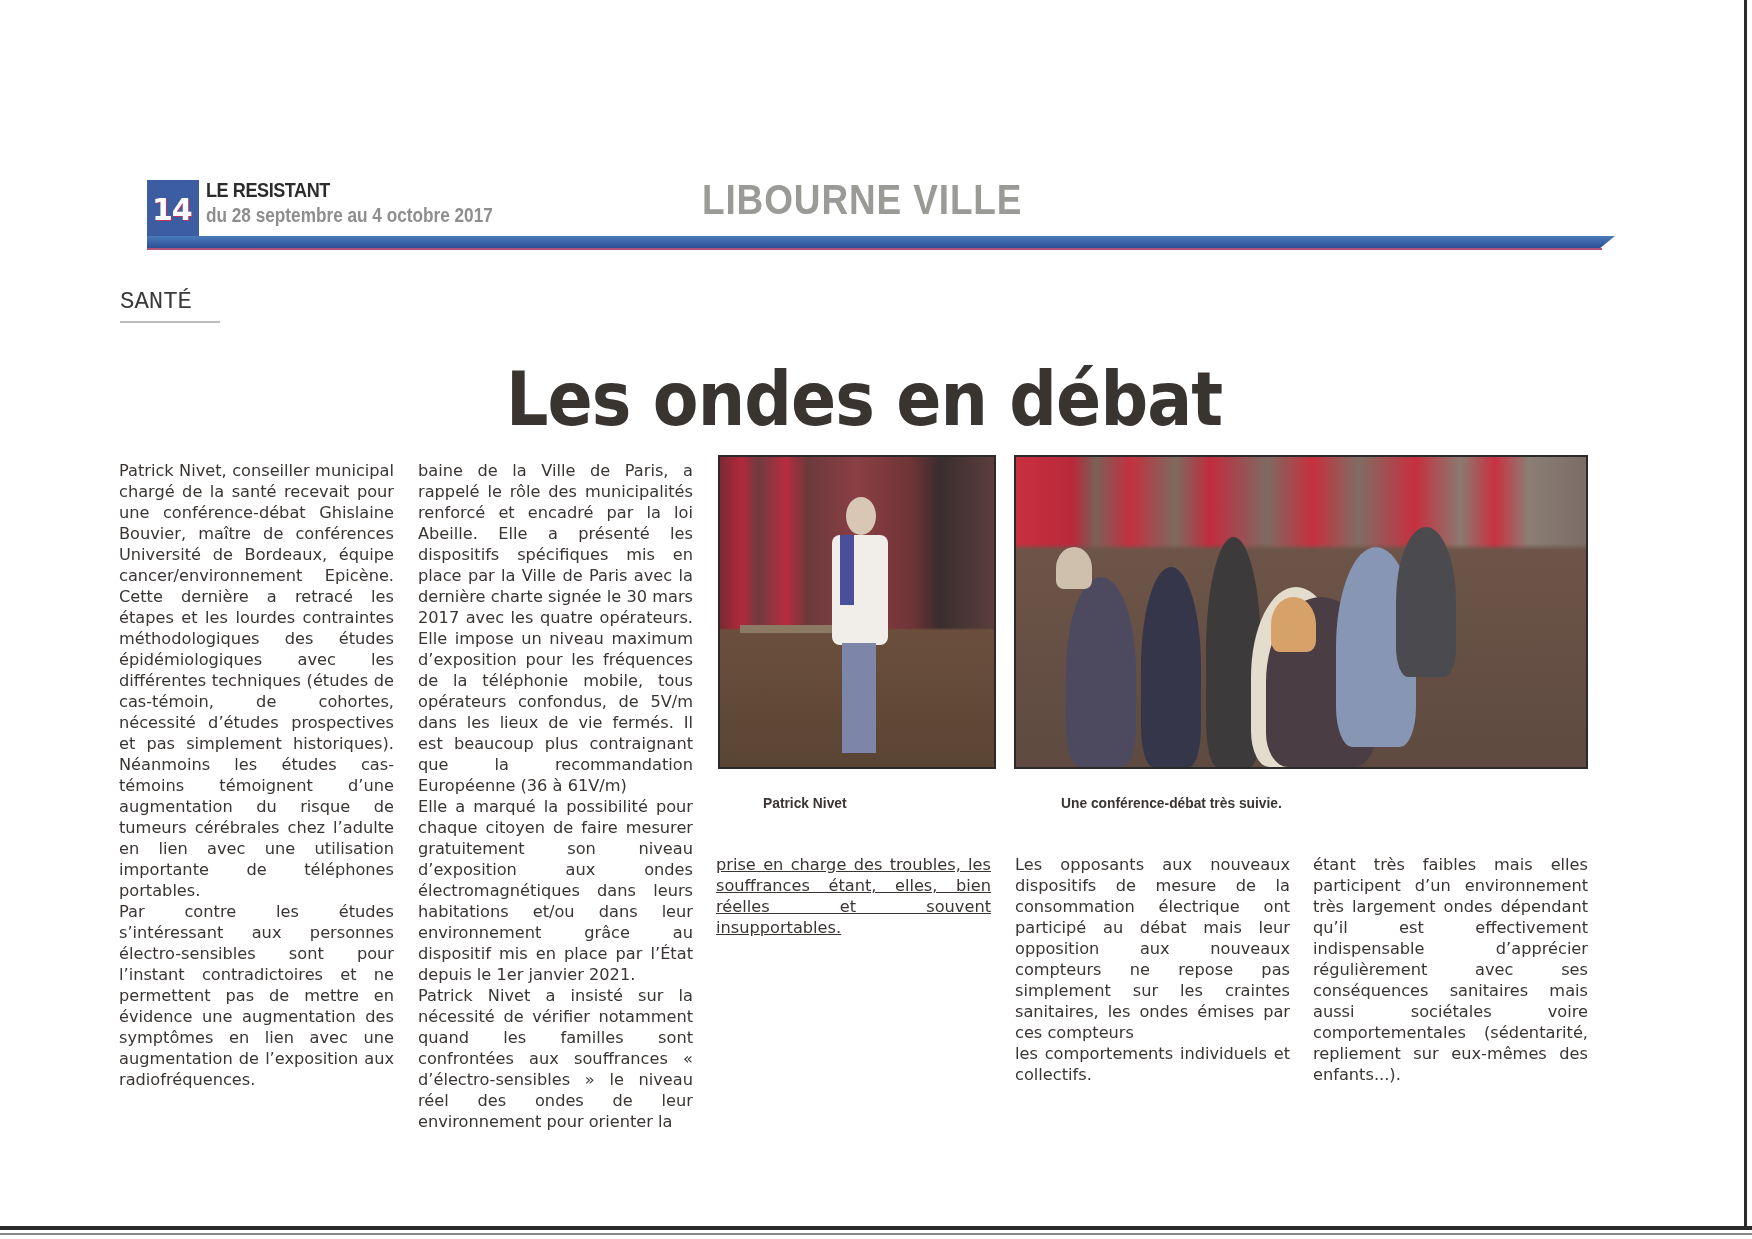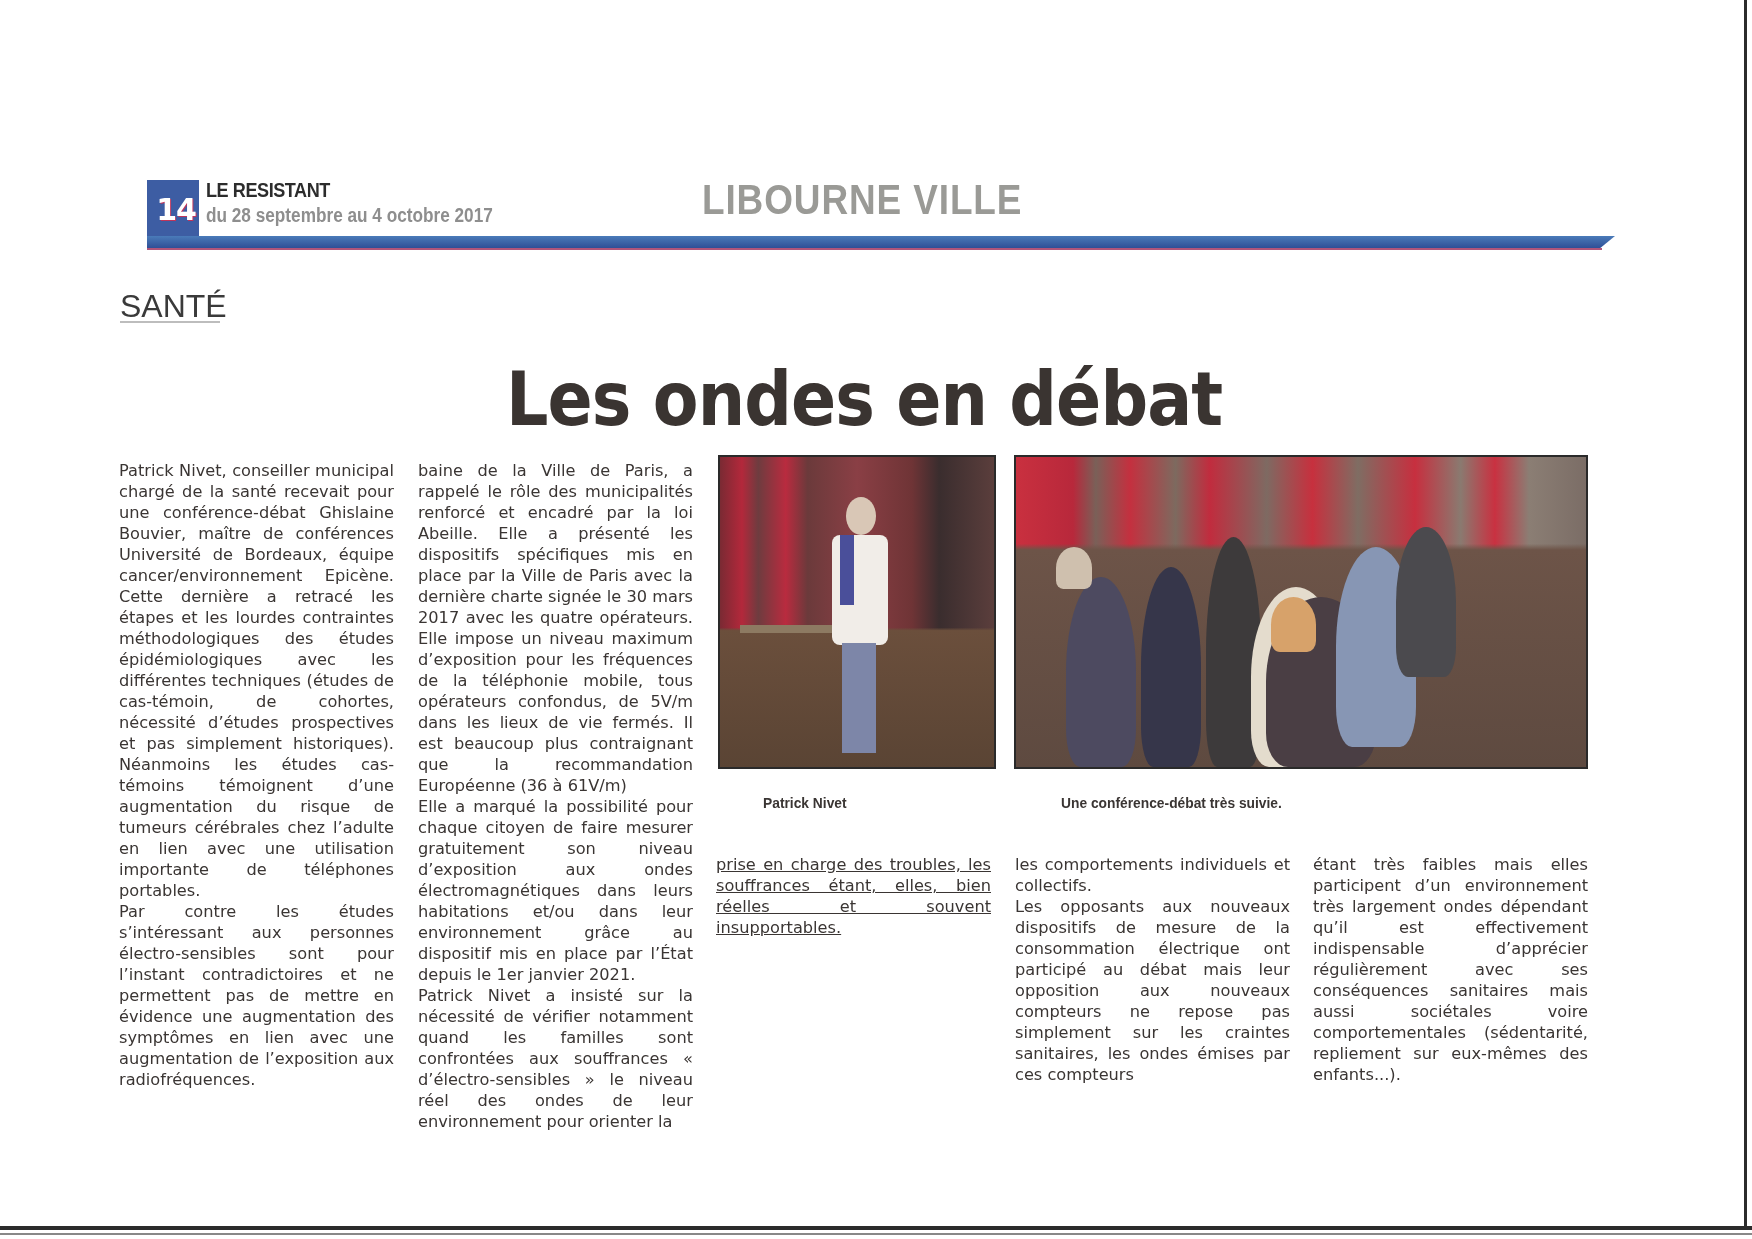--- a/index.html
+++ b/index.html
@@ -19,21 +19,21 @@
     position: absolute; left: 0; top: 1233px; width: 1752px; height: 2px; background: #888;
   }
   
   .hdr-block {
     position: absolute; left: 147px; top: 180px; width: 52px; height: 70px;
     background: #3d5da3;
   }
   .hdr-num {
     position: absolute; left: 152px; top: 192px; width: 44px;
     font-family: "DejaVu Sans", sans-serif; font-weight: bold; font-size: 30px;
-    color: #ffffff; text-align: right; letter-spacing: -1px;
+    color: #ffffff; text-align: left; letter-spacing: -1px;
     text-shadow: 1px 1px 0 #c0345a;
   }
   .hdr-bar {
     position: absolute; left: 147px; top: 236px; width: 1468px; height: 12px;
     background: linear-gradient(#4a7bb9, #2f4f96);
     clip-path: polygon(0 0, 100% 0, 99% 100%, 0 100%);
   }
   .hdr-bar-red {
     position: absolute; left: 147px; top: 248px; width: 1455px; height: 2px; background: #b0557a;
   }
@@ -48,21 +48,21 @@
     color: #8e8e8e; transform: scaleX(0.86); transform-origin: left;
   }
   .hdr-section {
     position: absolute; left: 702px; top: 176px;
     font-family: "Liberation Sans", sans-serif; font-weight: bold; font-size: 42px;
     color: #9a9a96; letter-spacing: 1px; transform: scaleX(0.88); transform-origin: left;
   }
   
   .rubrique {
     position: absolute; left: 120px; top: 288px;
-    font-family: Liberation Sans, sans-serif; font-size: 32px; color: #3a3a3a;
+    font-family: Liberation Mono, monospace; font-size: 24px; color: #3a3a3a;
   }
   .rubrique-line {
     position: absolute; left: 120px; top: 321px; width: 100px; height: 2px; background: #bdbdbd;
   }
   
   .title {
     position: absolute; left: 506px; top: 356px;
     font-family: "DejaVu Sans", sans-serif; font-weight: bold; font-size: 74px;
     color: #3a3431; letter-spacing: -1px; transform: scaleX(0.9); transform-origin: left;
     white-space: nowrap;
@@ -163,19 +163,19 @@
   <div class="crowd" style="left:320px;top:90px;width:80px;height:200px;background:#8796b4;"></div>
   <div class="crowd" style="left:380px;top:70px;width:60px;height:150px;background:#4b4a4e;"></div>
 </div>
 <div class="caption cap2">Une conférence-débat très suivie.</div>
 
 <div class="col col3">
   <p>prise en charge des troubles, les souffrances étant, elles, bien réelles et souvent insupportables.</p>
 </div>
 
 <div class="col col4">
+  <p>Les opposants aux nouveaux dispositifs de mesure de la consommation électrique ont participé au débat mais leur opposition aux nouveaux compteurs ne repose pas simplement sur les craintes sanitaires, les ondes émises par ces compteurs</p>
   <p>les comportements individuels et collectifs.</p>
-  <p>Les opposants aux nouveaux dispositifs de mesure de la consommation électrique ont participé au débat mais leur opposition aux nouveaux compteurs ne repose pas simplement sur les craintes sanitaires, les ondes émises par ces compteurs</p>
 </div>
 
 <div class="col col5">
   <p>étant très faibles mais elles participent d’un environnement très largement ondes dépendant qu’il est effectivement indispensable d’apprécier régulièrement avec ses conséquences sanitaires mais aussi sociétales voire comportementales (sédentarité, repliement sur eux-mêmes des enfants...).</p>
 </div>
 
 </body></html>

